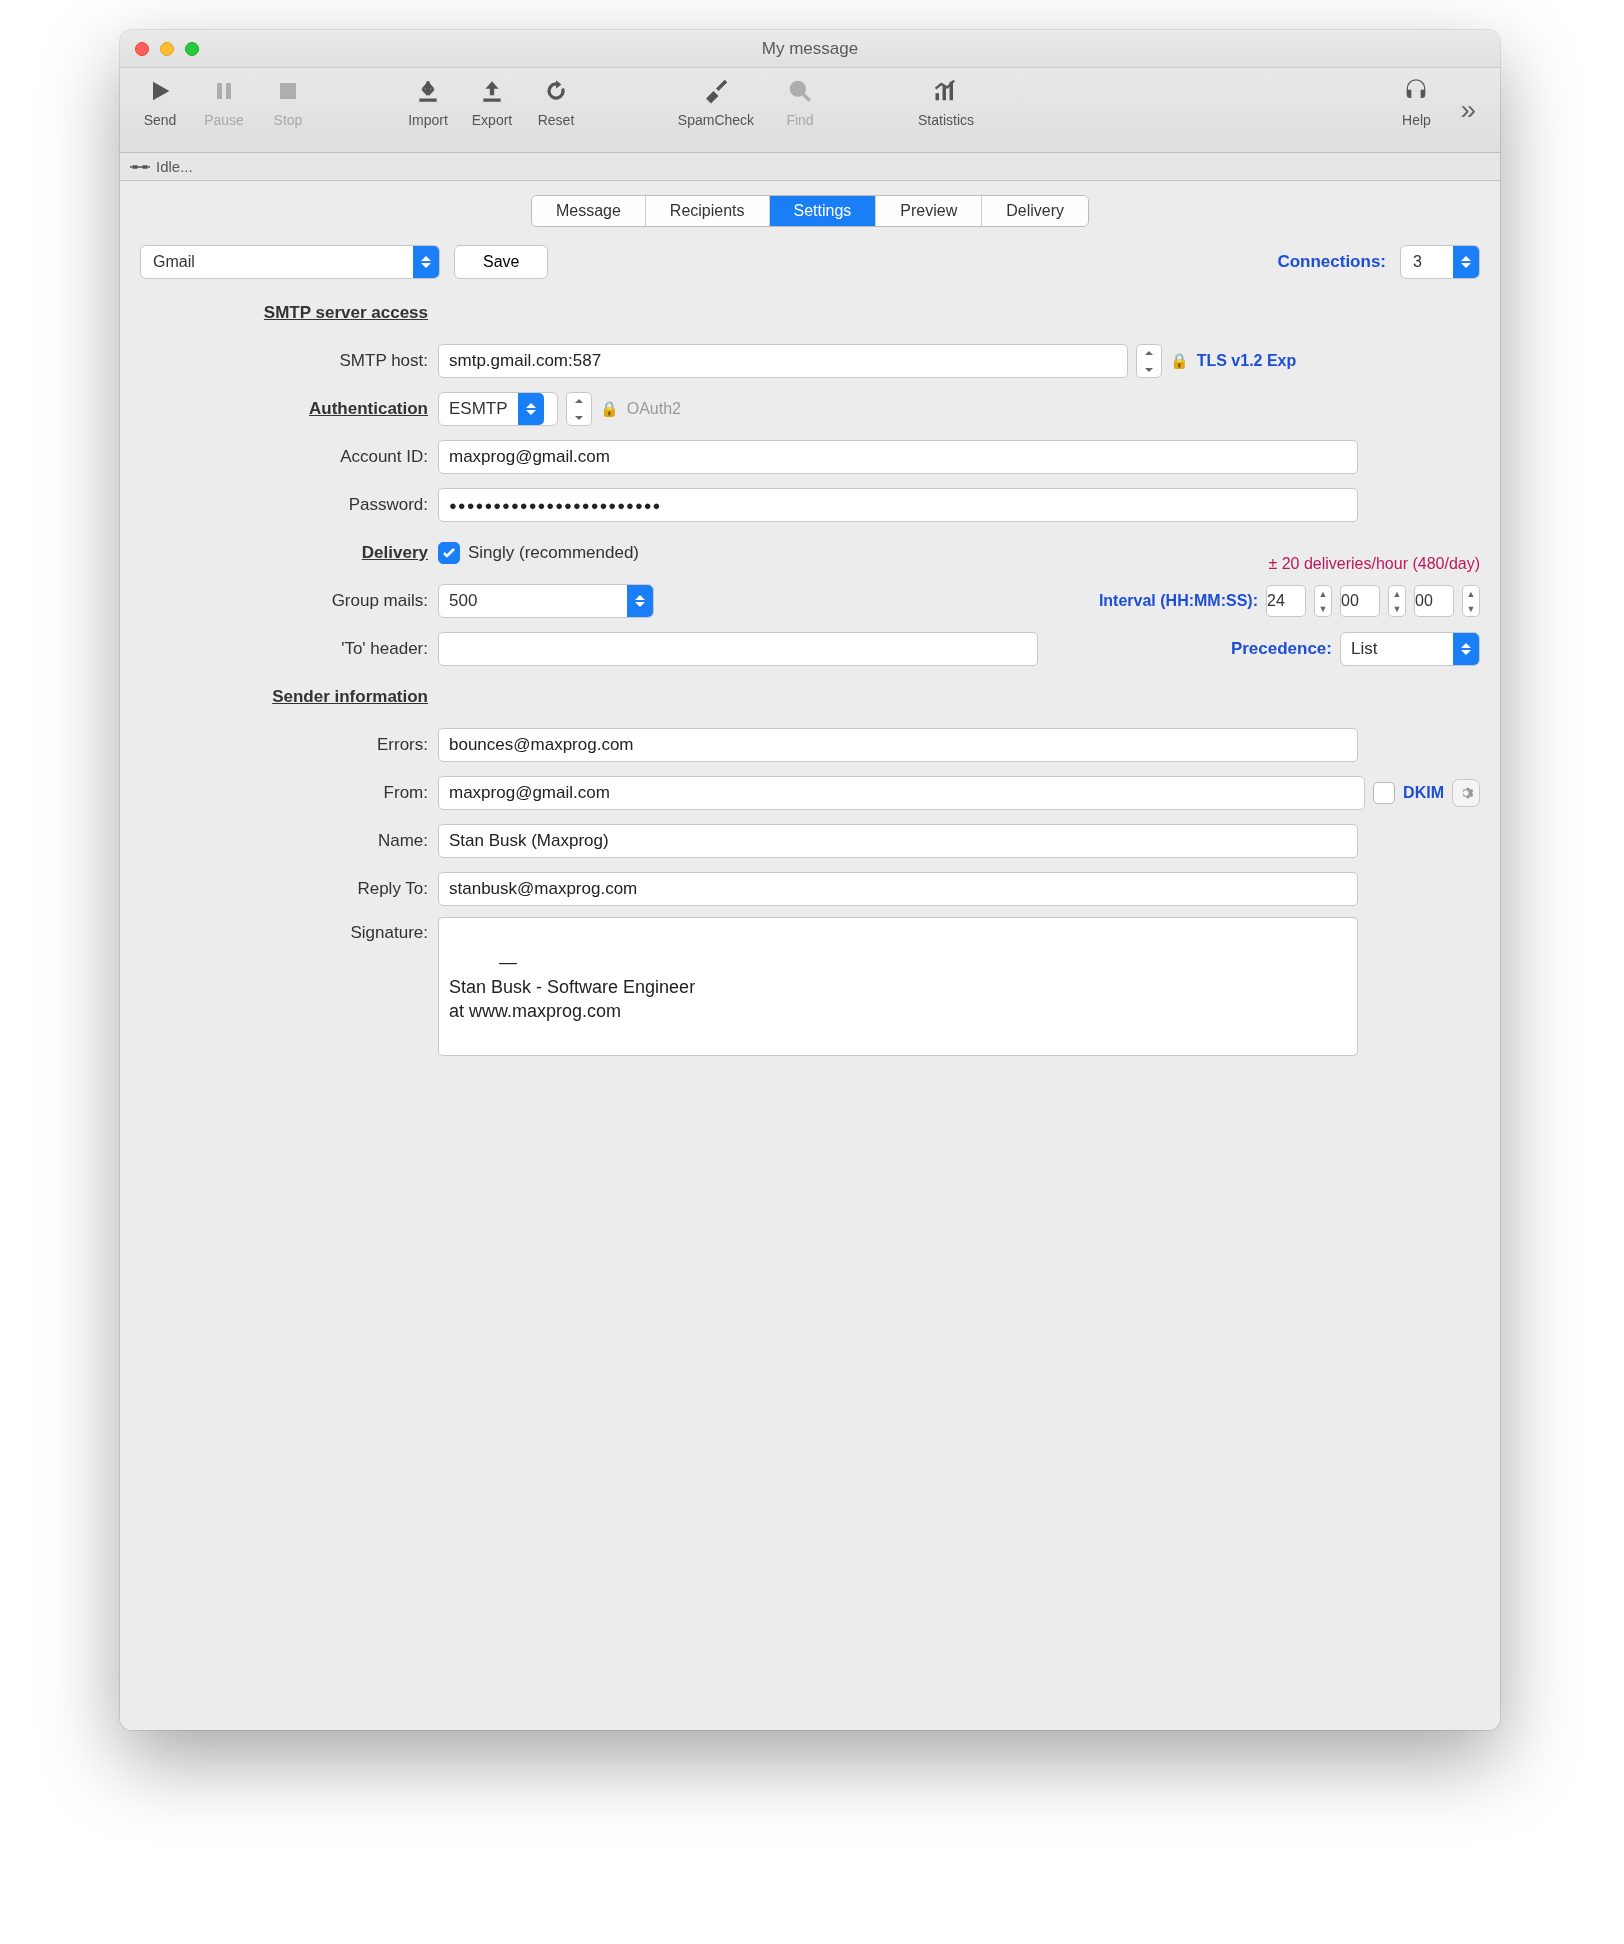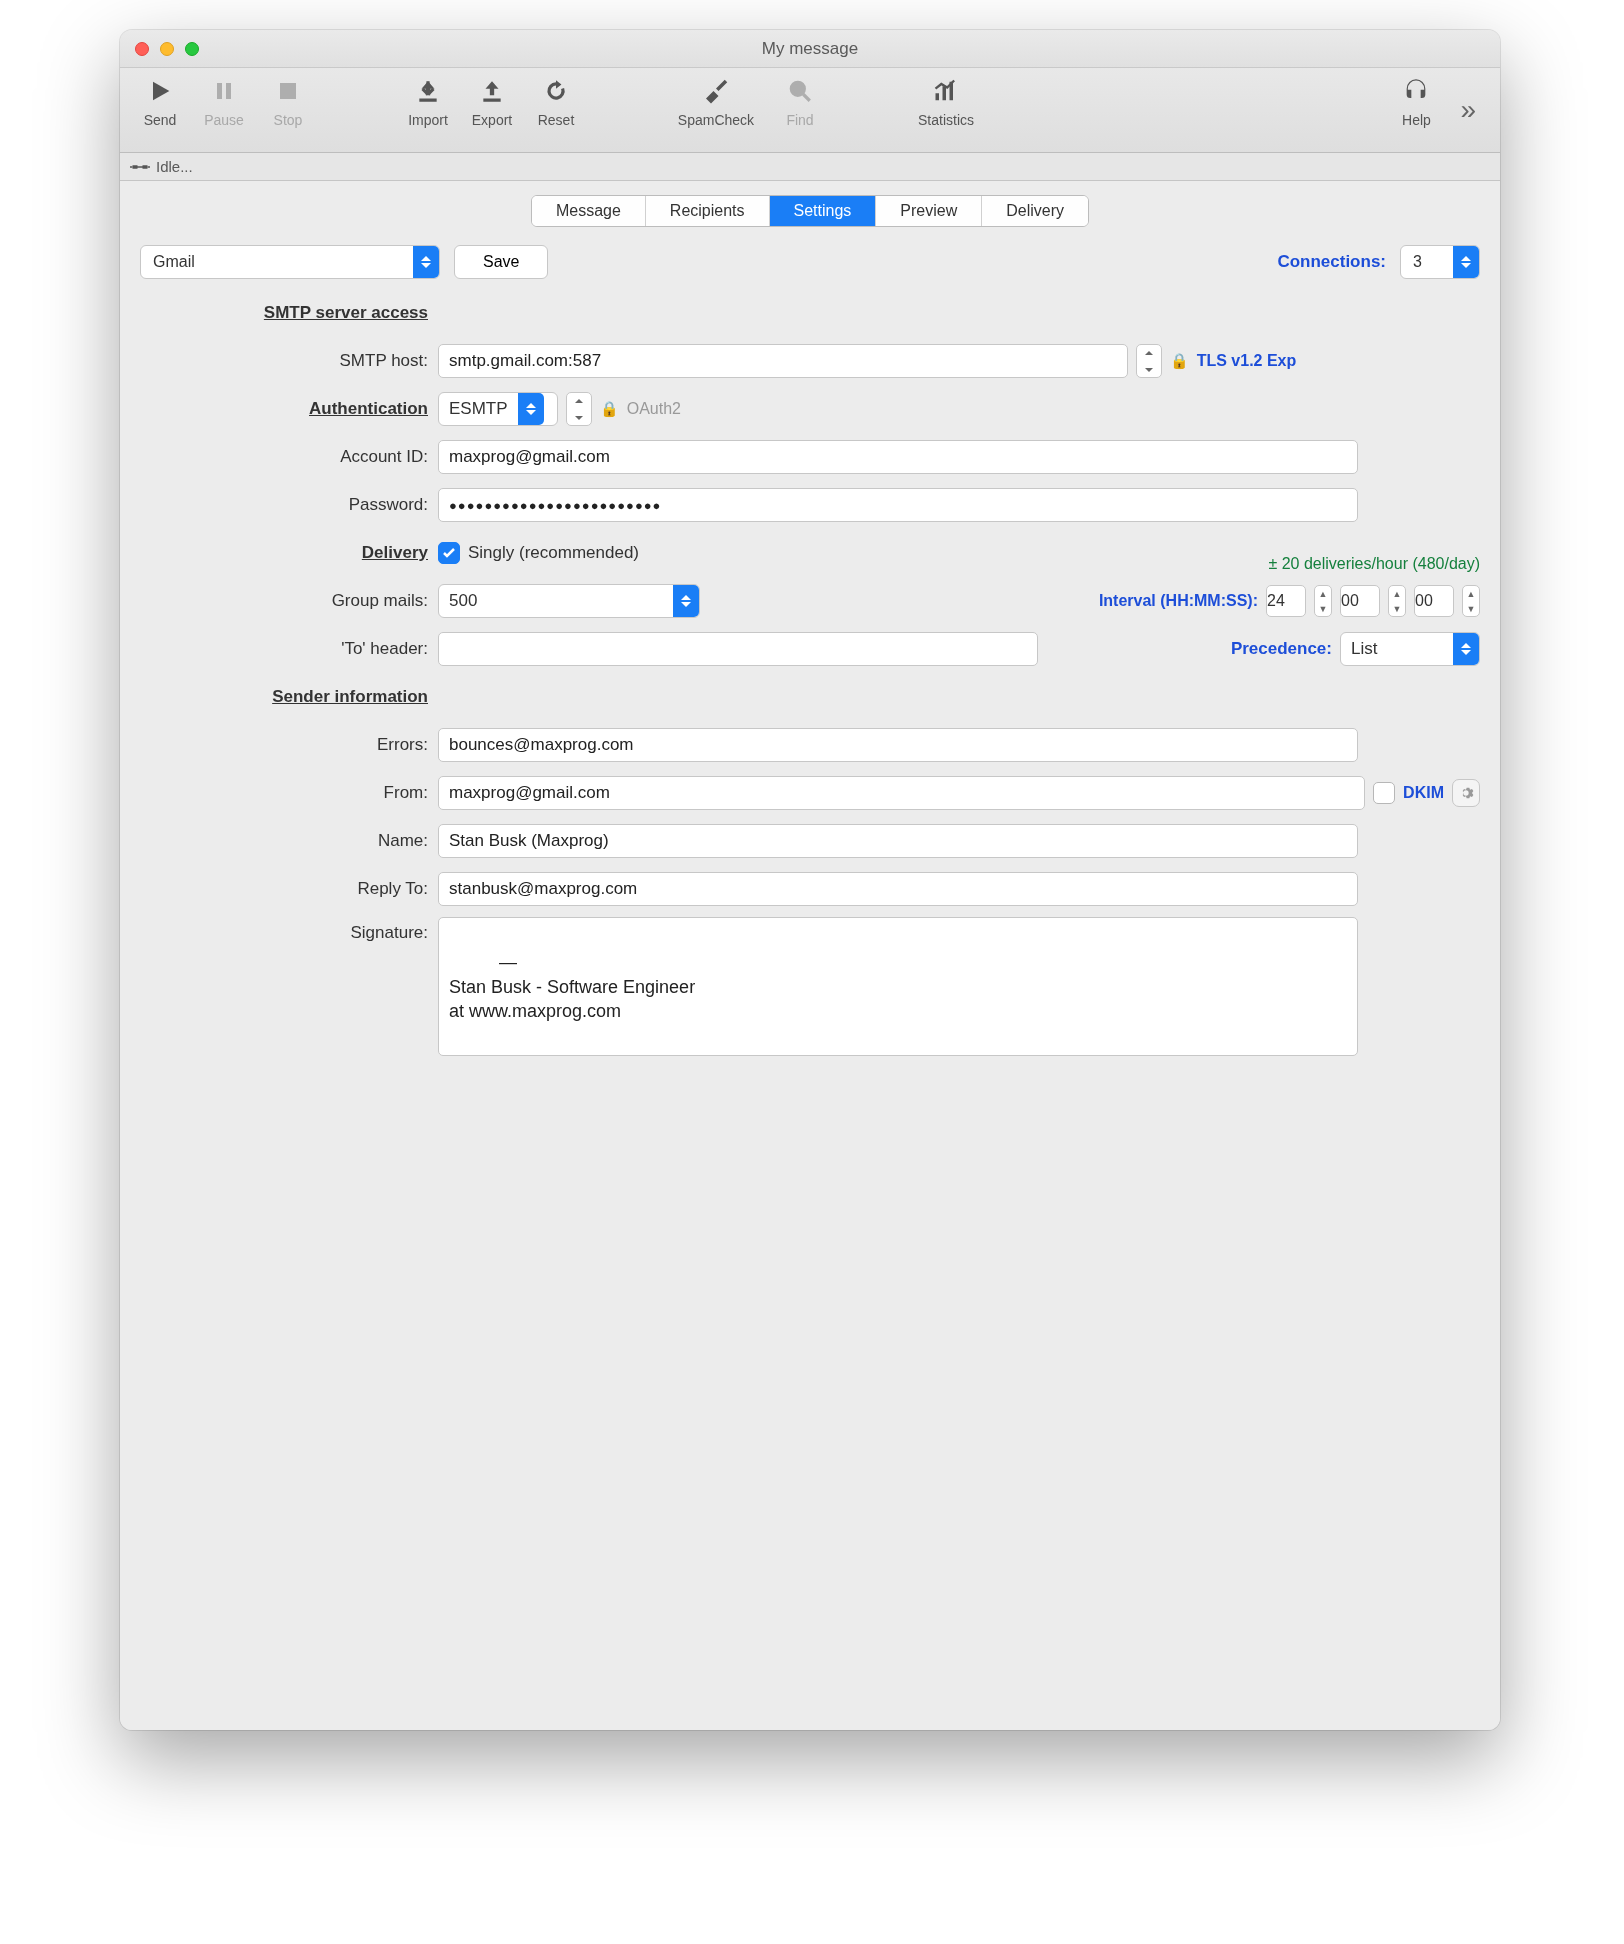--- a/index.html
+++ b/index.html
@@ -215,21 +215,21 @@
 .stepper-plain div{flex:1;display:flex;align-items:center;justify-content:center;}
 .lock { color:#8a8a8a; font-size:15px;}
 .small-select {
   display:inline-flex;align-items:center;background:#fff;border:1px solid #c7c7c7;border-radius:6px;height:34px;font-size:17px;
 }
 .small-select .sel-text{padding:0 10px;}
 .checkbox {
   width:22px;height:22px;border:1px solid #b7b7b7;border-radius:5px;background:#fff;display:inline-flex;align-items:center;justify-content:center;
 }
 .checkbox.checked{background:#1a7ef6;border-color:#1a7ef6;color:#fff;}
-.blue-text{color:#15803d;font-size:16px;margin-top:22px;}
+.blue-text{color:#be185d;font-size:16px;margin-top:22px;}
 .mini-input{width:40px;height:32px;border:1px solid #c7c7c7;border-radius:5px;background:#fff;text-align:center;font-size:16px;display:flex;align-items:center;justify-content:flex-start;}
 .mini-stepper{width:18px;height:32px;border:1px solid #c7c7c7;border-radius:5px;background:#fff;display:flex;flex-direction:column;}
 .mini-stepper div{flex:1;font-size:9px;display:flex;align-items:center;justify-content:center;color:#666;}
 .gear-circle{width:28px;height:28px;border:1px solid #c7c7c7;border-radius:7px;background:#f4f4f4;display:inline-flex;align-items:center;justify-content:center;color:#888;}
 .right-label{font-size:17px;color:#1d4ed8;font-weight:bold;}
 .gap-flex{flex:1;}
 .row.signature{align-items:flex-start;height:530px;}
 </style>
 </head>
 <body>
@@ -490,21 +490,21 @@
           </div>
           <span style="font-size:17px;font-weight:400;">Singly (recommended)</span>
           <div class="gap-flex"></div>
           <span class="blue-text">± 20 deliveries/hour (480/day)</span>
         </div>
       </div>
 
       <div class="row">
         <span class="label">Group mails:</span>
         <div class="inline" style="width:100%;">
-          <div class="small-select" style="width:262px;">
+          <div class="small-select" style="width:216px;">
             <span class="sel-text" style="flex:1;">500</span>
             <div class="stepper-cap">
               <svg width="10" height="6" viewBox="0 0 10 6">
                   <path fill="#fff" d="M5 0L0 5h10z"></path>
                 </svg>
               <svg width="10" height="6" viewBox="0 0 10 6">
                   <path fill="#fff" d="M5 6L0 1h10z"></path>
                 </svg>
             </div>
           </div>

